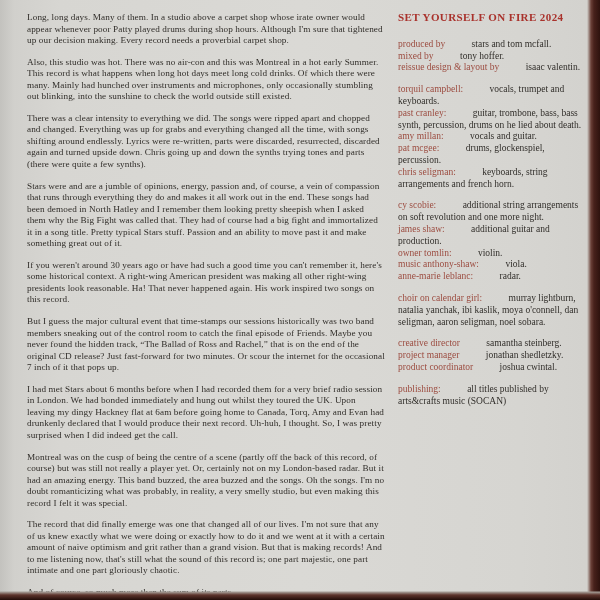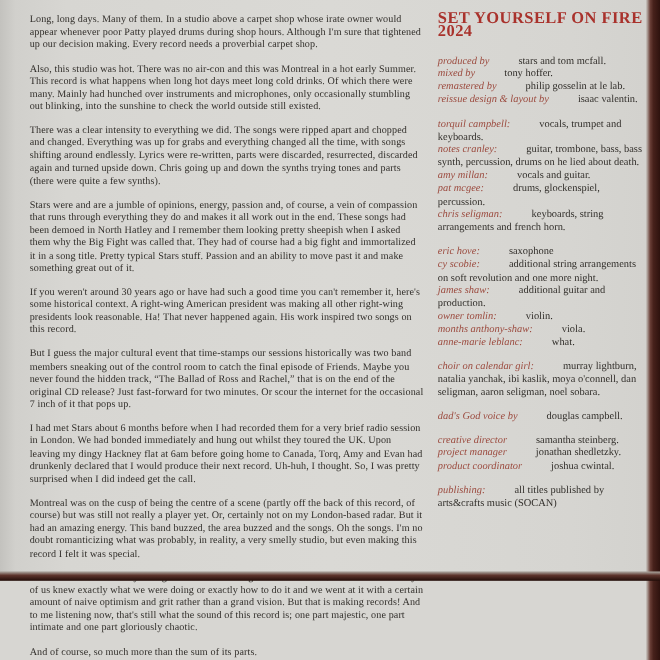--- a/index.html
+++ b/index.html
@@ -9,21 +9,21 @@
     --red-soft:#9c4c40;
     --edge:#3a1a14;
   }
   html,body{margin:0;padding:0;}
   body{
     width:600px;height:600px;overflow:hidden;
     font-family:"Liberation Serif","DejaVu Serif",serif;
     background:var(--paper);
   }
   .photo{
-    position:relative;width:600px;height:528px;
+    position:relative;width:600px;height:600px;
     background:
       linear-gradient(90deg, #c3c2be 0px, #d1d0cc 14px, #d7d6d2 60px, #dad9d5 300px, #d6d5d1 520px, #d3d2ce 586px),
       var(--paper);
   }
   
   .edge-right{
     position:absolute;top:0;right:0;width:13px;height:600px;
     background:linear-gradient(90deg, rgba(0,0,0,0) 0px, #b9b0aa 1px, #6b4038 4px, #47211b 7px, #2e120e 13px);
   }
   .edge-bottom{
@@ -39,26 +39,26 @@
   .para{margin:0 0 10px 0;}
   .closing .line{margin:0;}
   .right-column{
     position:absolute;left:398px;top:12px;width:190px;
     color:var(--ink);
     font-size:9.5px;line-height:11.8px;
   }
   .album-title{
     margin:0 0 15px 0;
     color:var(--red);
-    font-size:15px;font-weight:bold;
+    font-size:11px;font-weight:bold;
     letter-spacing:0.4px;
   }
   .credit-group{margin:0 0 10px 0;}
   .credit-entry{margin:0;}
-  .credit-label{color:var(--red-soft);font-style:italic;}
+  .credit-label{color:var(--red-soft);}
   .credit-value{color:var(--ink);padding-left:24px;}
 </style>
 </head>
 <body>
 
 <div class="photo">
 
   <div class="left-column">
     <div>
         <p class="para">Long, long days. Many of them. In a studio above a carpet shop whose irate owner would appear whenever poor Patty played drums during shop hours. Although I'm sure that tightened up our decision making. Every record needs a proverbial carpet shop.</p>
@@ -77,43 +77,38 @@
       </div>
 
   </div>
 
   <div class="right-column">
     <h1 class="album-title">SET YOURSELF ON FIRE 2024</h1>
     <div>
         <div class="credit-group">
           <p class="credit-entry"><span class="credit-label">produced by</span> <span class="credit-value">stars and tom mcfall.</span></p>
           <p class="credit-entry"><span class="credit-label">mixed by</span> <span class="credit-value">tony hoffer.</span></p>
-          <p class="credit-entry"><span class="credit-label">remastered by</span> <span class="credit-value">philip gosselin at le lab.</span></p>
           <p class="credit-entry"><span class="credit-label">reissue design &amp; layout by</span> <span class="credit-value">isaac valentin.</span></p>
         </div>
         <div class="credit-group">
           <p class="credit-entry"><span class="credit-label">torquil campbell:</span> <span class="credit-value">vocals, trumpet and keyboards.</span></p>
-          <p class="credit-entry"><span class="credit-label">notes cranley:</span> <span class="credit-value">guitar, trombone, bass, bass synth, percussion, drums on he lied about death.</span></p>
+          <p class="credit-entry"><span class="credit-label">past cranley:</span> <span class="credit-value">guitar, trombone, bass, bass synth, percussion, drums on he lied about death.</span></p>
           <p class="credit-entry"><span class="credit-label">amy millan:</span> <span class="credit-value">vocals and guitar.</span></p>
           <p class="credit-entry"><span class="credit-label">pat mcgee:</span> <span class="credit-value">drums, glockenspiel, percussion.</span></p>
           <p class="credit-entry"><span class="credit-label">chris seligman:</span> <span class="credit-value">keyboards, string arrangements and french horn.</span></p>
         </div>
         <div class="credit-group">
-          <p class="credit-entry"><span class="credit-label">eric hove:</span> <span class="credit-value">saxophone</span></p>
           <p class="credit-entry"><span class="credit-label">cy scobie:</span> <span class="credit-value">additional string arrangements on soft revolution and one more night.</span></p>
           <p class="credit-entry"><span class="credit-label">james shaw:</span> <span class="credit-value">additional guitar and production.</span></p>
           <p class="credit-entry"><span class="credit-label">owner tomlin:</span> <span class="credit-value">violin.</span></p>
-          <p class="credit-entry"><span class="credit-label">months anthony-shaw:</span> <span class="credit-value">viola.</span></p>
-          <p class="credit-entry"><span class="credit-label">anne-marie leblanc:</span> <span class="credit-value">what.</span></p>
+          <p class="credit-entry"><span class="credit-label">music anthony-shaw:</span> <span class="credit-value">viola.</span></p>
+          <p class="credit-entry"><span class="credit-label">anne-marie leblanc:</span> <span class="credit-value">radar.</span></p>
         </div>
         <div class="credit-group">
           <p class="credit-entry"><span class="credit-label">choir on calendar girl:</span> <span class="credit-value">murray lightburn, natalia yanchak, ibi kaslik, moya o'connell, dan seligman, aaron seligman, noel sobara.</span></p>
-        </div>
-        <div class="credit-group">
-          <p class="credit-entry"><span class="credit-label">dad's God voice by</span> <span class="credit-value">douglas campbell.</span></p>
         </div>
         <div class="credit-group">
           <p class="credit-entry"><span class="credit-label">creative director</span> <span class="credit-value">samantha steinberg.</span></p>
           <p class="credit-entry"><span class="credit-label">project manager</span> <span class="credit-value">jonathan shedletzky.</span></p>
           <p class="credit-entry"><span class="credit-label">product coordinator</span> <span class="credit-value">joshua cwintal.</span></p>
         </div>
         <div class="credit-group">
           <p class="credit-entry"><span class="credit-label">publishing:</span> <span class="credit-value">all titles published by arts&amp;crafts music (SOCAN)</span></p>
         </div>
       </div>

